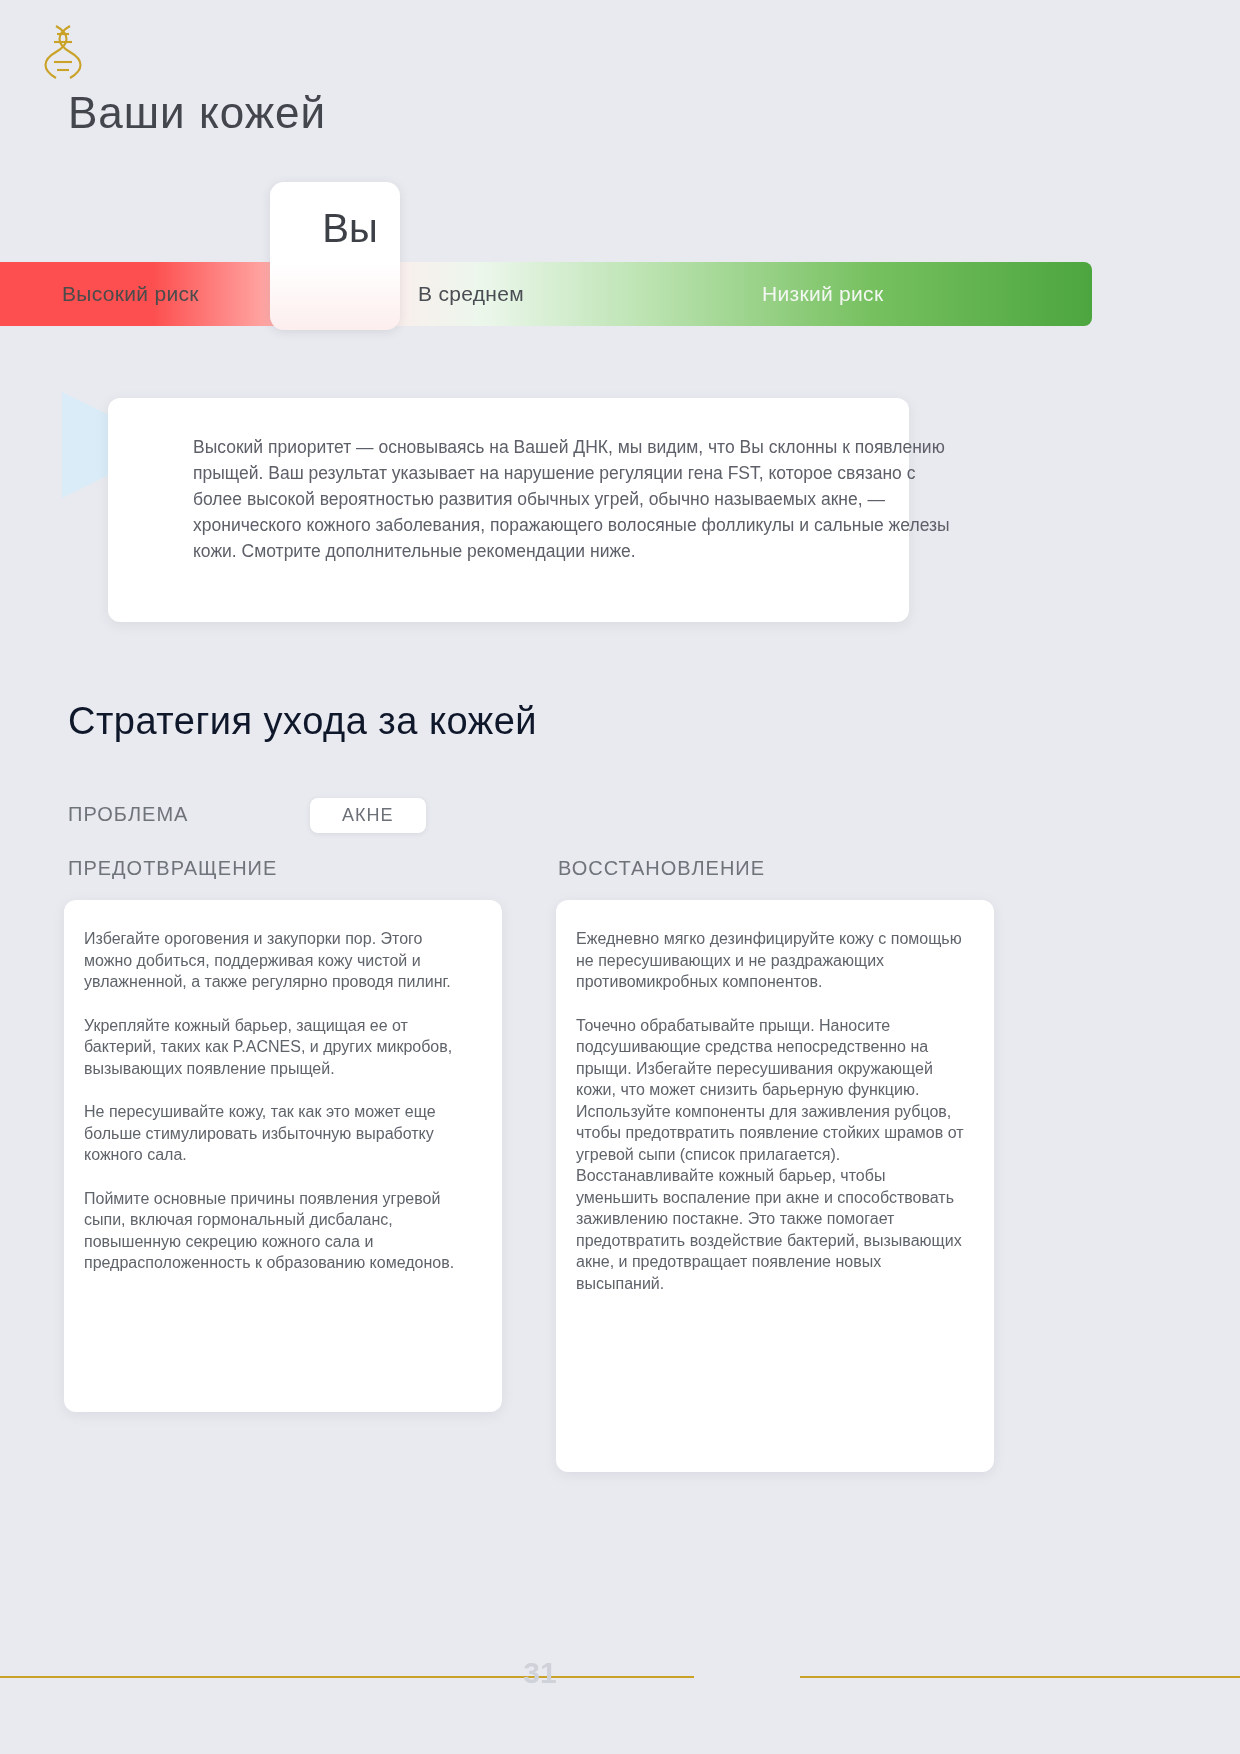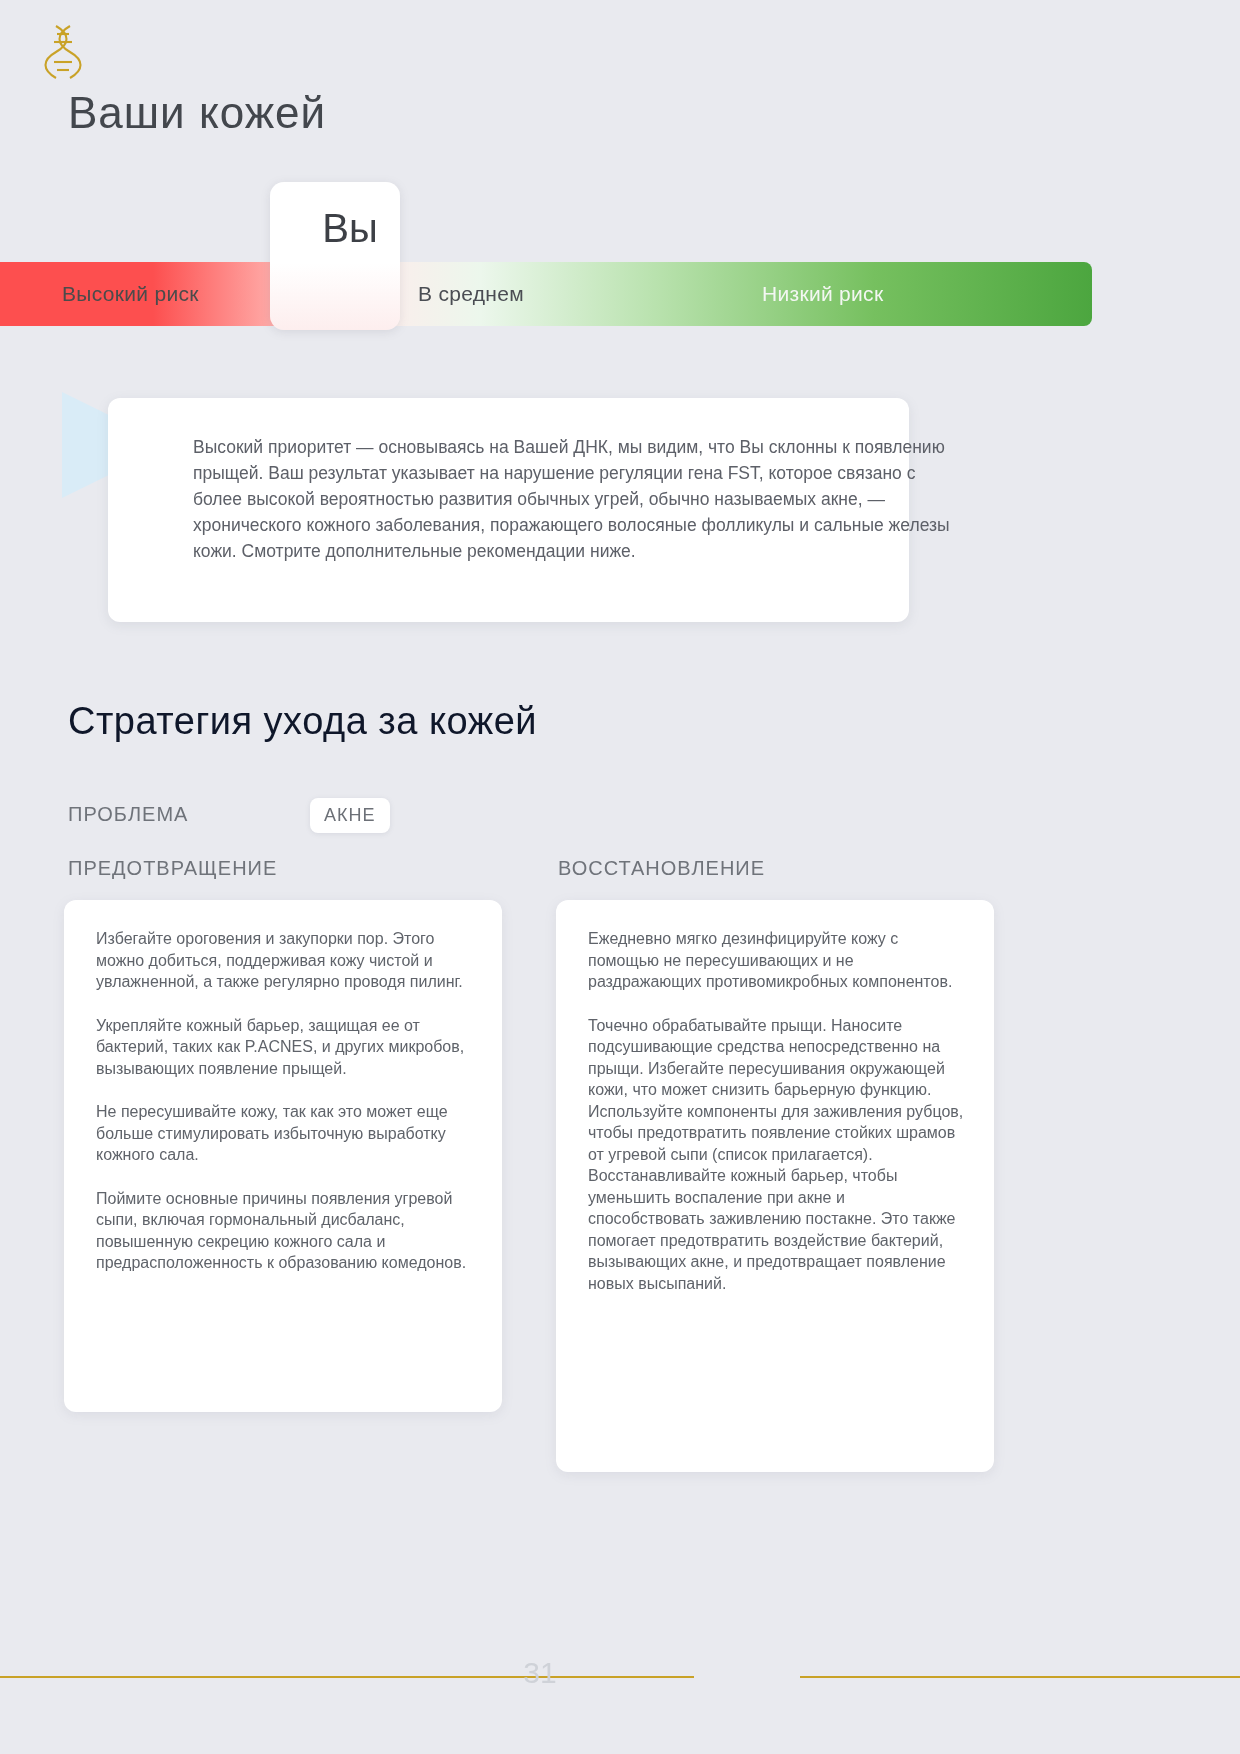--- a/index.html
+++ b/index.html
@@ -155,21 +155,21 @@
     top: 803px;
     font-size: 20px;
     font-weight: 300;
     letter-spacing: 1px;
     color: #6f737a;
   }
   .problem-chip {
     position: absolute;
     left: 310px;
     top: 798px;
-    padding: 7px 14px;
+    padding: 7px 32px;
     border-radius: 8px;
     background: #fff;
     box-shadow: 0 1px 5px rgba(120,125,145,0.16);
     font-size: 18px;
     font-weight: 300;
     letter-spacing: 1px;
     color: #6c7077;
   }
 
   
@@ -189,21 +189,21 @@
     position: absolute;
     top: 900px;
     background: #fff;
     border-radius: 12px;
     box-shadow: 0 3px 12px rgba(120,125,145,0.13);
   }
   .card.left  { left: 64px;  width: 438px; height: 512px; }
   .card.right { left: 556px; width: 438px; height: 572px; }
 
   .card .inner {
-    padding: 28px 30px 20px 32px;
+    padding: 28px 30px 20px 20px;
   }
   .card p {
     margin: 0 0 22px 0;
     font-size: 16px;
     line-height: 21.5px;
     font-weight: 300;
     color: #5f636a;
   }
   .card p:last-child { margin-bottom: 0; }
 
@@ -224,21 +224,21 @@
     height: 2px;
     background: #c9a227;
   }
   .page-number {
     position: absolute;
     left: 0;
     top: 1656px;
     width: 1080px;
     text-align: center;
     font-size: 30px;
-    font-weight: 400;
+    font-weight: 700;
     color: #cfd2d8;
   }
 </style>
 </head>
 <body>
 
 <div class="page">
 
   <div class="logo">
     <svg width="46" height="60" viewBox="0 0 46 60" fill="none" stroke="#c9a227" stroke-width="2.1">

